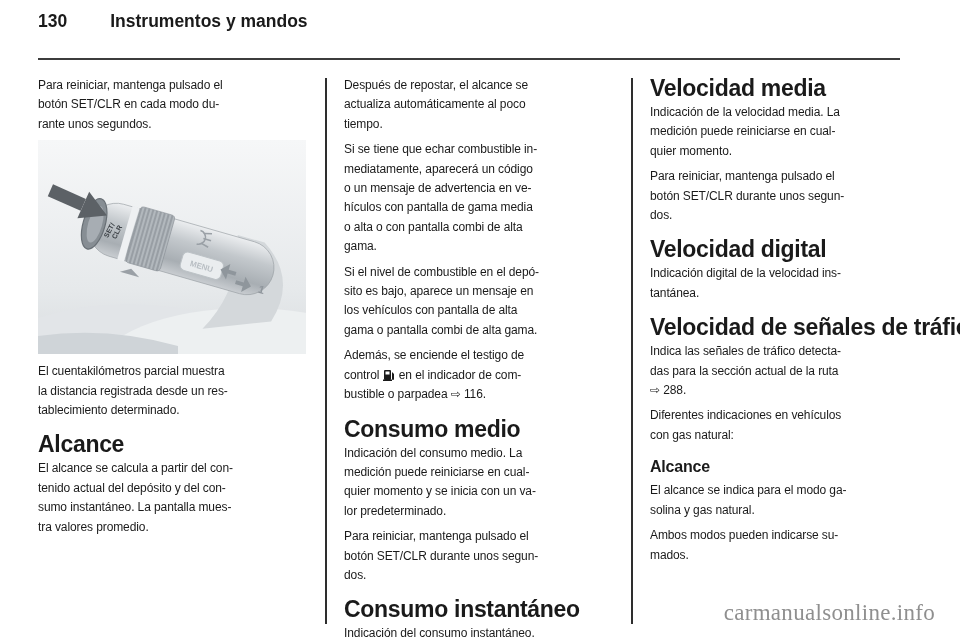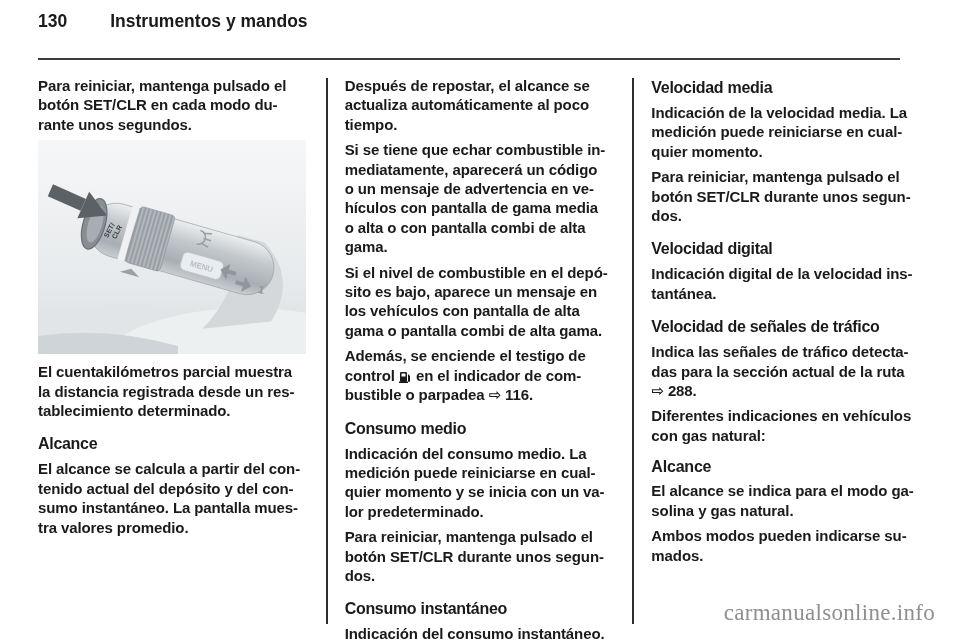--- a/index.html
+++ b/index.html
@@ -8,26 +8,25 @@
     font-family:"Liberation Sans","DejaVu Sans",sans-serif;color:#1a1a1a;
   }
   .hdr{position:absolute;top:11px;left:38px;width:884px;}
   .pagenum{font-weight:bold;font-size:17.5px;}
   .chapter{font-weight:bold;font-size:17.5px;margin-left:43px;}
   .hrule{position:absolute;top:58px;left:38px;width:862px;height:2px;background:#3c3c3c;}
   .cols{position:absolute;top:76px;left:38px;width:884px;display:flex;}
   .col{width:272px;}
   .vdiv{width:2px;height:546px;background:#2e2e2e;margin:2px 17px 0 17px;flex:0 0 auto;}
   .col p{
-    margin:0 0 6px 0;font-size:15px;line-height:19.4px;letter-spacing:-0.1px;
+    margin:0 0 6px 0;font-size:12px;line-height:19.4px;letter-spacing:-0.1px;
     white-space:pre-line;
-    font-weight:bold;
   }
   .col h2{
-    margin:13px 0 4px 0;font-size:16px;line-height:22px;font-weight:bold;
+    margin:13px 0 4px 0;font-size:23px;line-height:22px;font-weight:bold;
     letter-spacing:-0.3px;white-space:nowrap;
   }
   .col h2.first{margin-top:1px;}
   .col h3{
     margin:12px 0 4px 0;font-size:16px;line-height:20px;font-weight:bold;
     letter-spacing:-0.2px;white-space:nowrap;
   }
   figure.photo{margin:2px 0 8px 0;width:268px;height:214px;}
   .inline-icon{display:inline-block;vertical-align:-2px;}
   .watermark{

